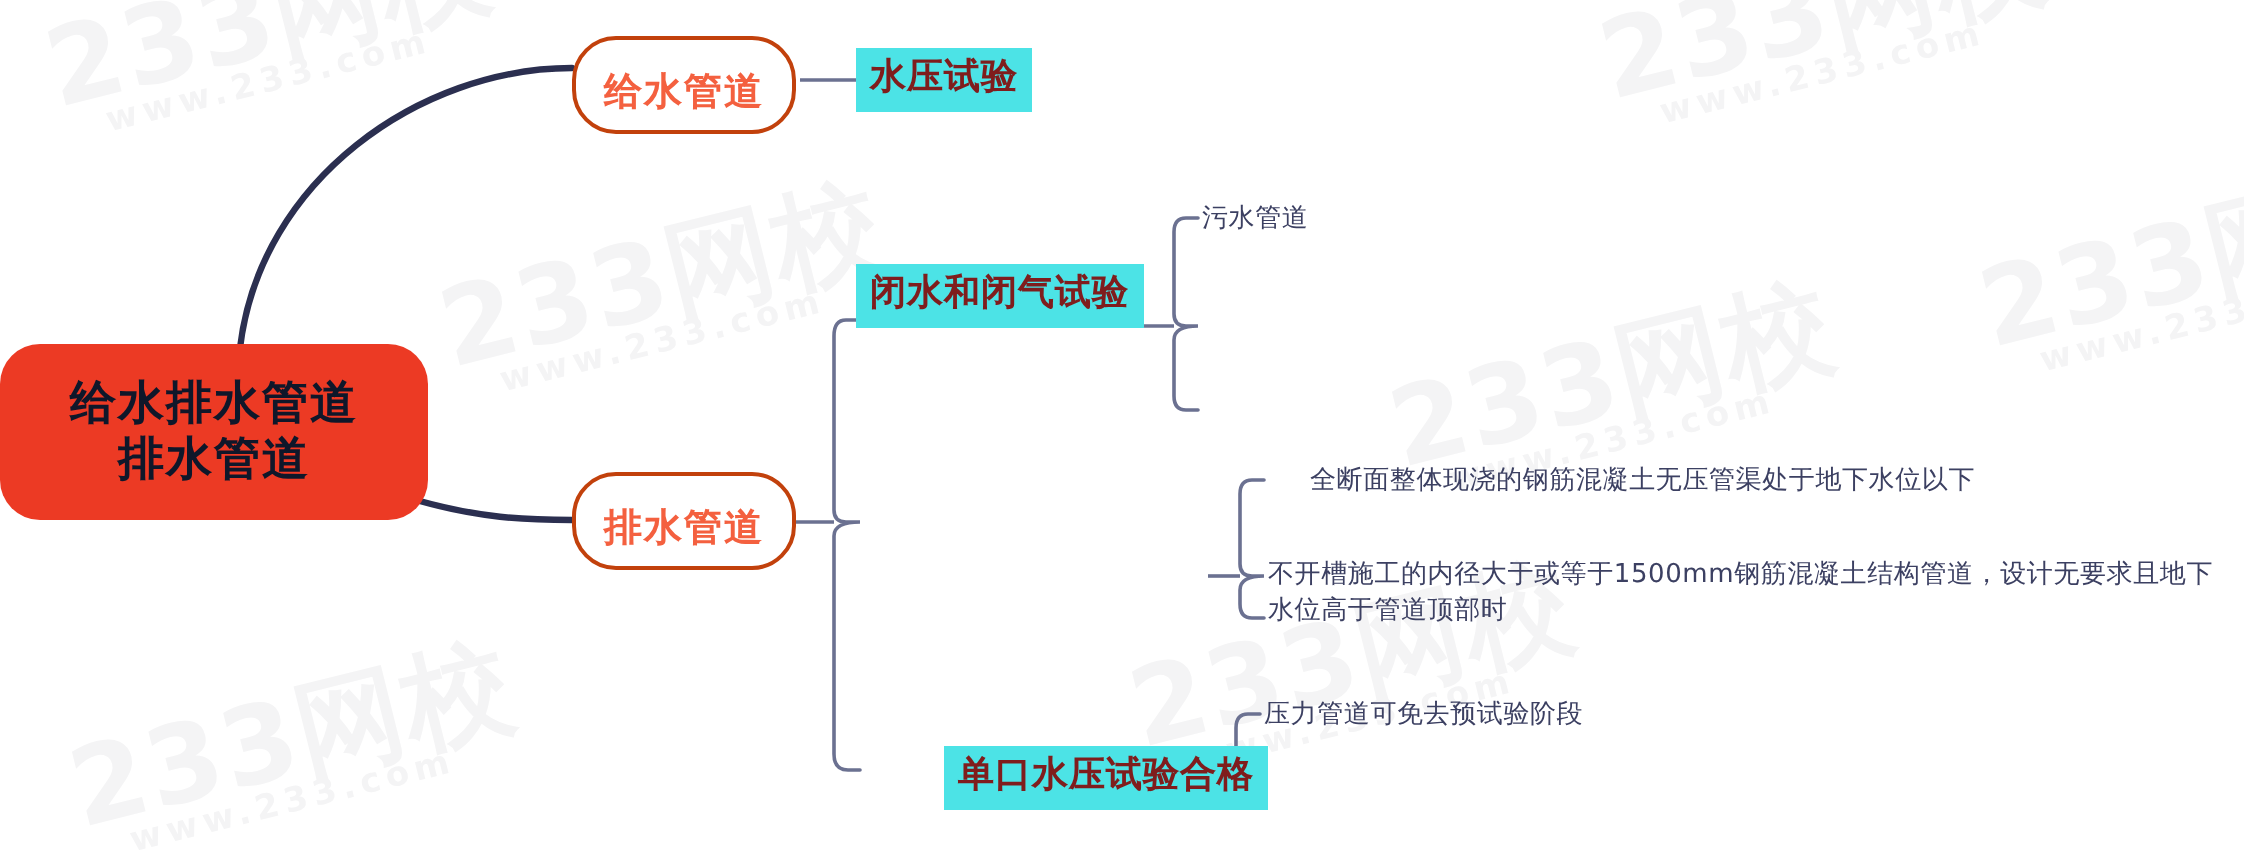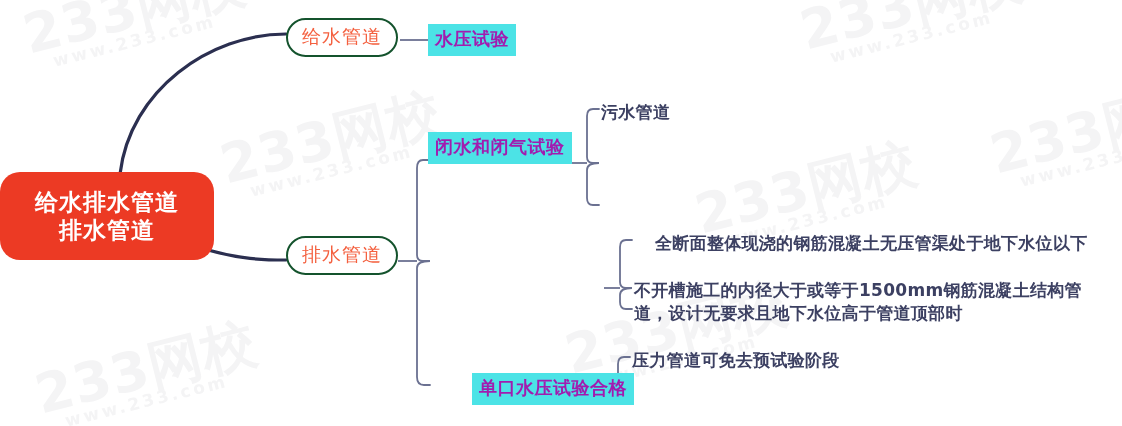--- a/index.html
+++ b/index.html
@@ -43,64 +43,64 @@
   #links path, #links line { fill: none; }
 
   
   .node { position: absolute; white-space: nowrap; }
 
   .root {
     left: 0px; top: 172px;
     width: 214px; height: 88px;
     background: #ec3a24;
     border-radius: 20px;
-    color: #ffffff;
+    color: #0f172a;
     display: flex;
     flex-direction: column;
     align-items: center;
     justify-content: center;
     font-size: 23px;
     font-weight: 700;
     line-height: 1.22;
     letter-spacing: 1px;
   }
   .root .ln { display: block; }
 
   .branch {
-    border: 2px solid #14532d;
+    border: 2px solid #c2410c;
     border-radius: 22px;
     color: #f4603f;
     font-size: 19px;
-    font-weight: 400;
-    padding: 6px 14px 8px 14px;
+    font-weight: 700;
+    padding: 16px 14px 8px 14px;
     background: #ffffff;
     letter-spacing: 1px;
     line-height: 1.1;
   }
   .branch-water  { left: 286px; top: 18px; }
   .branch-drain  { left: 286px; top: 236px; }
 
   .sub {
     background: #4ce3e6;
-    color: #a21caf;
+    color: #7f1d1d;
     font-size: 18px;
     font-weight: 700;
     padding: 5px 7px 6px 7px;
     letter-spacing: 0.5px;
     line-height: 1.15;
   }
   .sub-hydro  { left: 428px; top: 24px; }
   .sub-closed { left: 428px; top: 132px; }
   .sub-seep   { left: 428px; top: 273px; }
   .sub-single { left: 428px; top: 373px; margin-left: 44px; }
 
   .leaf {
     color: #3c4062;
-    font-size: 17px;
-    font-weight: 700;
+    font-size: 13px;
+    font-weight: 400;
     letter-spacing: 0.3px;
     line-height: 1.35;
   }
   .leaf-a { left: 601px; top: 101px; }
   .leaf-b { left: 601px; top: 151px; }
   .leaf-c { left: 601px; top: 192px; }
   .leaf-d { left: 634px; top: 232px; margin-left: 21px; }
   .leaf-e { left: 634px; top: 279px; white-space: normal; width: 480px; }
   .leaf-f { left: 632px; top: 349px; }
   .leaf-g { left: 632px; top: 393px; }

